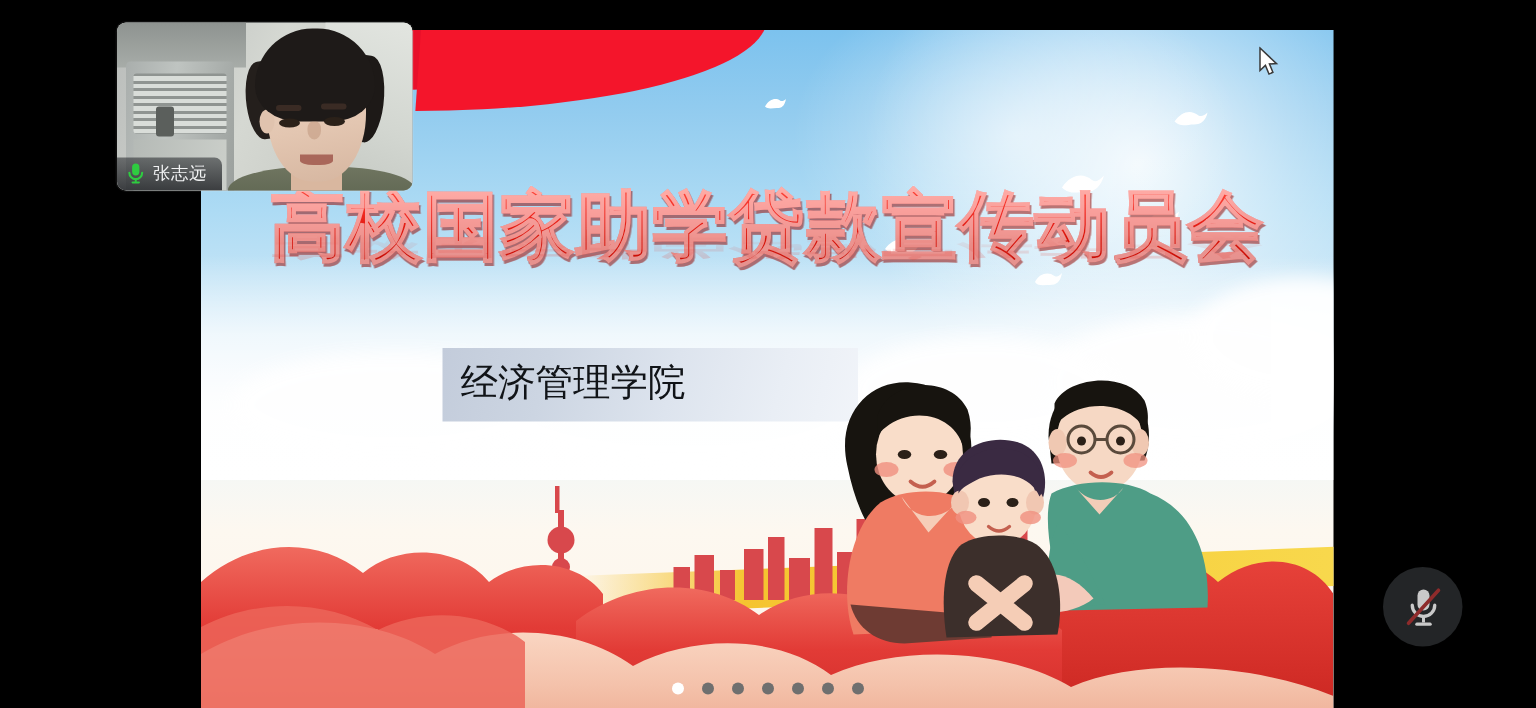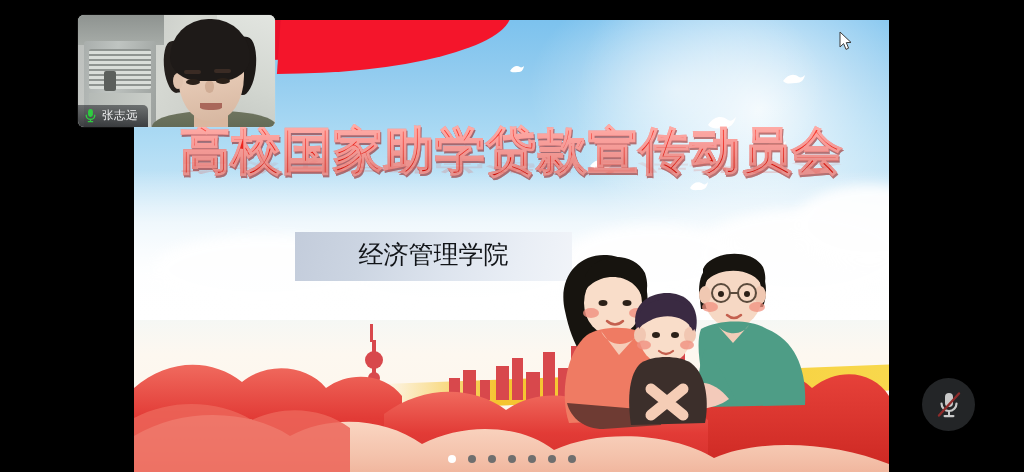--- a/index.html
+++ b/index.html
@@ -153,21 +153,20 @@
     width: 253px;
     padding: 8px 12px 10px 12px;
     background: linear-gradient(105deg, #c3ccdb 0%, #ccd5e2 25%, #dde4ee 55%, #e9eef5 80%, #f1f4f9 100%);
   }
   .subtitle-line {
     font-family: "DejaVu Sans", "Liberation Sans", sans-serif;
     font-size: 25px;
     line-height: 1.22;
     color: #111418;
     white-space: nowrap;
-    text-align: center;
   }
 
   
   .skyline {
     position: absolute;
     left: 110px;
     bottom: 84px;
     height: 78px;
     width: 470px;
   }

